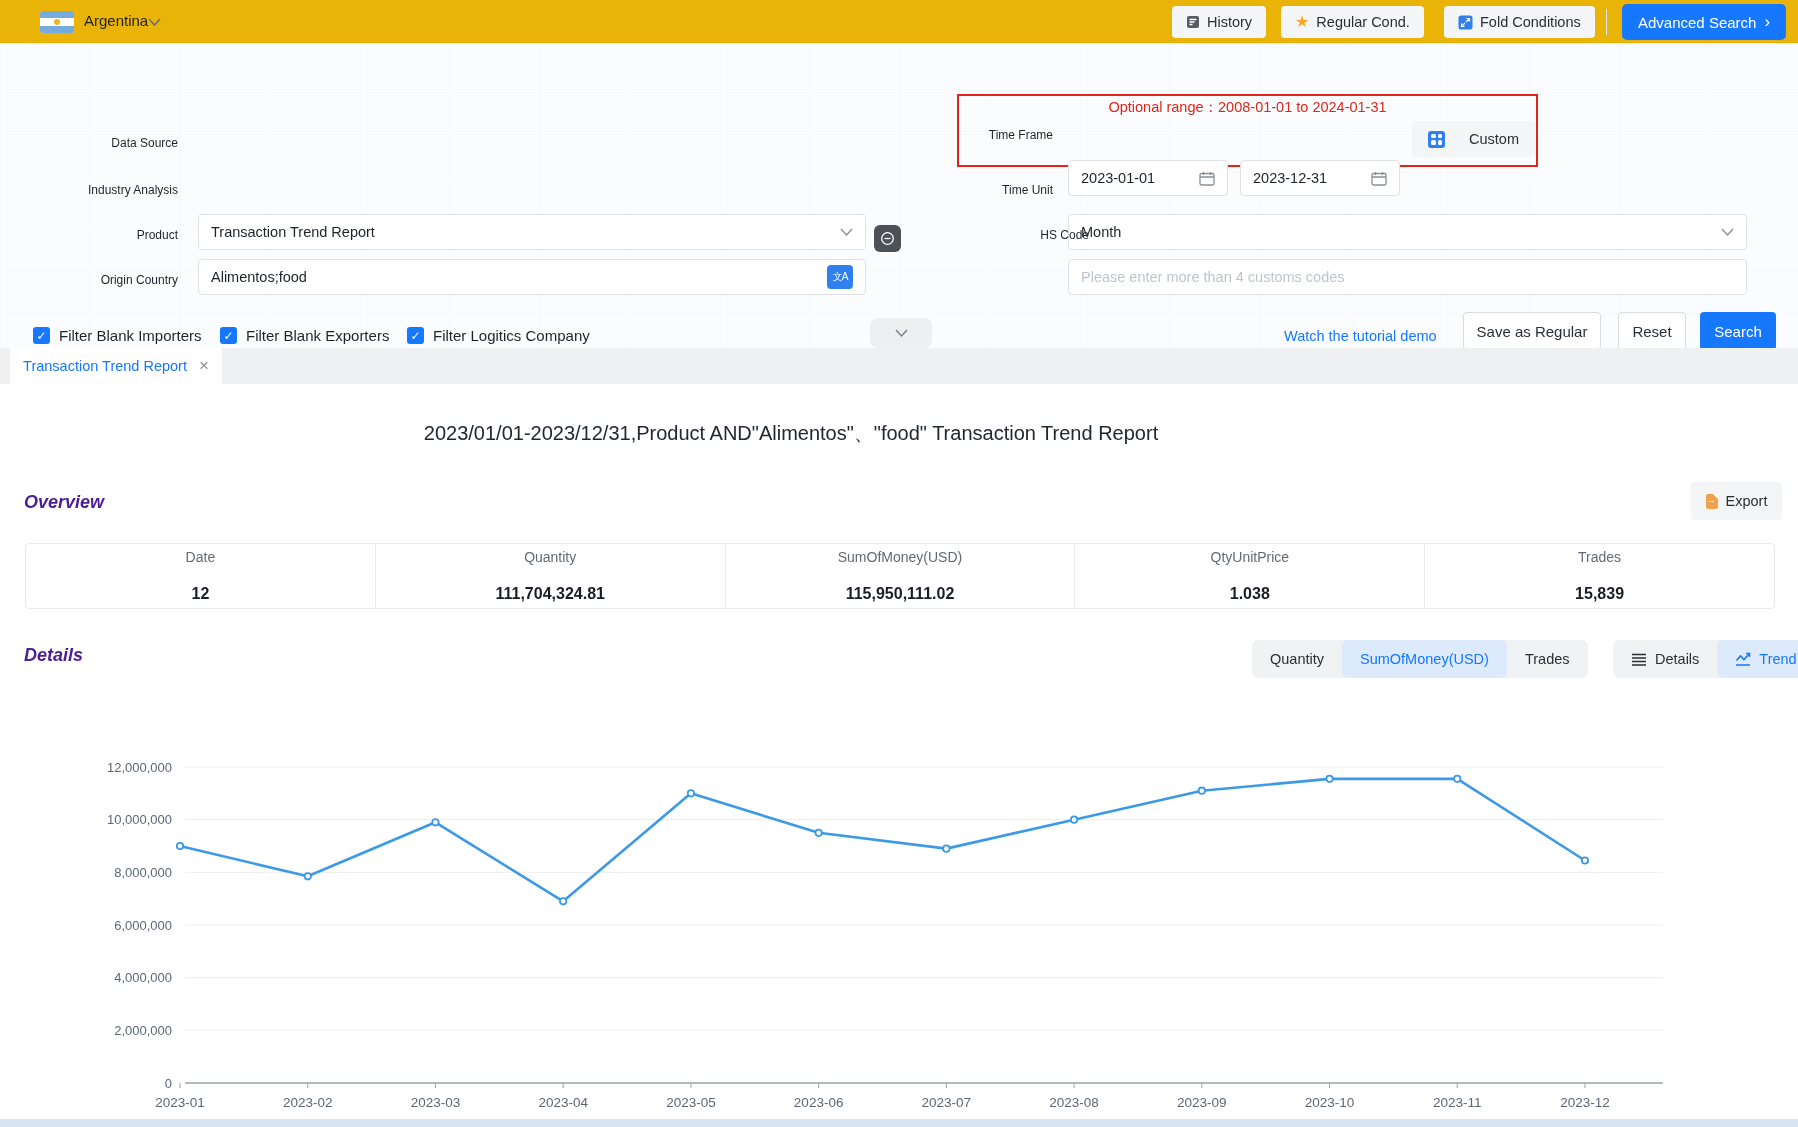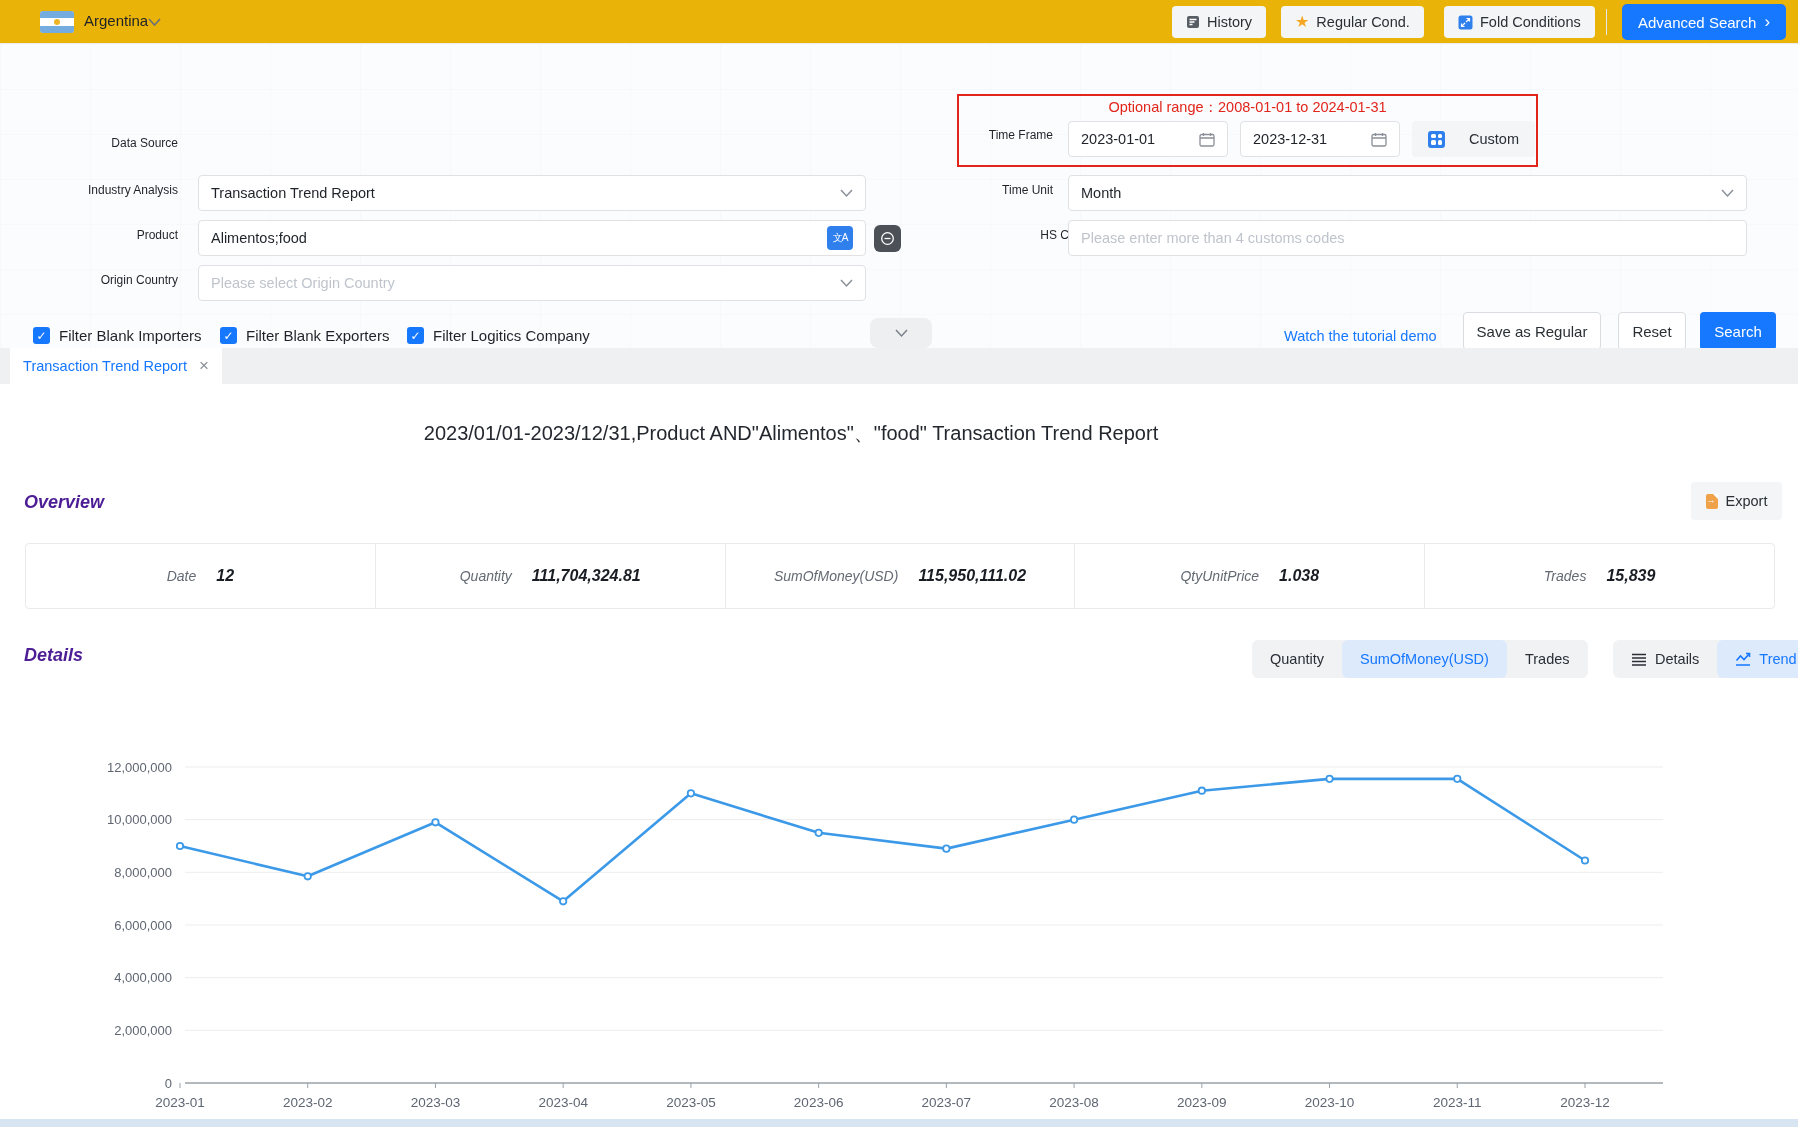--- a/index.html
+++ b/index.html
@@ -16,21 +16,21 @@
   .country-name { position:absolute; left:84px; top:12px; font-size:15px; color:#1f2329; }
   .tb-btn { position:absolute; top:6px; height:32px; background:#f4f5f6; border-radius:4px; display:flex; align-items:center; gap:7px; padding:0 14px; font-size:14.5px; color:#2a2f36; cursor:pointer; }
   .tb-divider { position:absolute; top:9px; width:1px; height:26px; background:#e4e6e8; }
   .adv-btn { position:absolute; top:4px; height:36px; background:#1677ff; color:#fff; border-radius:5px; display:flex; align-items:center; gap:8px; padding:0 16px; font-size:15px; cursor:pointer; }
 
   
   .filter-panel { position:absolute; left:0; top:44px; width:1798px; height:304px; background:#fbfcfe;
      background-image:linear-gradient(to right, rgba(30,90,150,0.02) 1px, transparent 1px), linear-gradient(to bottom, rgba(30,90,150,0.02) 1px, transparent 1px);
      background-size:90px 45px; }
   .flabel { position:absolute; font-size:12px; color:#1f2329; text-align:right; }
-  .field { position:absolute; height:36px; background:#fff; border:1px solid #dfe1e5; border-radius:4px; display:flex; align-items:center; padding:0 12px; font-size:14.5px; color:#1f2329; cursor:pointer; }
+  .field { position:absolute; height:36px; background:#fff; border:1px solid #dfe1e5; border-radius:4px; display:flex; align-items:center; padding:0 12px; font-size:14.5px; color:#1f2329; cursor:pointer;margin-top:39px; }
   .field .placeholder { color:#bfc4cc; }
   .field .chevron-right { margin-left:auto; }
   .seg { position:absolute; display:flex; height:37px; border:1px solid #dfe1e5; border-radius:4px; overflow:hidden; background:#fff; }
   .seg .seg-btn { display:flex; align-items:center; justify-content:center; font-size:14.5px; color:#2a2f36; cursor:pointer; padding:0 18px; }
   .seg .seg-btn.sel { background:#e3f0fd; color:#1677ff; }
   .seg .seg-btn + .seg-btn { border-left:1px solid #dfe1e5; }
   .redbox { position:absolute; left:957px; top:50px; width:581px; height:73px; border:2px solid #e1251b; }
   .optional-range { position:absolute; left:957px; top:54px; width:581px; text-align:center; color:#e1251b; font-size:14.5px; }
   .custom-btn { position:absolute; height:36px; background:#f4f5f7; border-radius:4px; display:flex; align-items:center; gap:24px; padding:0 16px; font-size:14.5px; color:#2a2f36; cursor:pointer; }
   .custom-ic { width:17px; height:17px; background:#2f80ed; border-radius:3px; display:grid; grid-template-columns:1fr 1fr; gap:2px; padding:3px; }
@@ -52,21 +52,21 @@
   .tab-close { color:#8a9097; font-size:17px; cursor:pointer; }
 
   
   .report-title { position:absolute; left:0; top:420px; width:1582px; text-align:center; font-size:20px; font-weight:500; color:#23272e; }
   .section-h { position:absolute; font-size:18px; font-weight:700; color:#4c1d95;font-style:italic; }
   .export-btn { position:absolute; left:1691px; top:482px; width:91px; height:38px; background:#f4f5f7; border-radius:4px; display:flex; align-items:center; justify-content:center; gap:8px; font-size:14.5px; color:#2a2f36; cursor:pointer; }
   .doc-ic { width:12px; height:15px; background:#f0a24a; border-radius:2px; position:relative; }
   .doc-ic::after { content:""; position:absolute; right:0; top:0; border-style:solid; border-width:0 5px 5px 0; border-color:transparent #fff transparent transparent; }
   .doc-ic::before { content:"→"; position:absolute; left:1px; top:1px; font-size:9px; color:#fff; }
   .stats-card { position:absolute; left:25px; top:543px; width:1750px; height:66px; border:1px solid #e8eaec; border-radius:4px; background:#fff; display:flex; }
-  .stat { flex:1; display:flex; align-items:center; justify-content:center; gap:20px;font-style:italic; }
+  .stat { flex:1; display:flex; flex-direction:column; align-items:center; justify-content:center; gap:20px; }
   .stat + .stat { border-left:1px solid #e8eaec; }
   .stat .sl { font-size:14px; color:#646a73; }
   .stat .sv { font-size:16px; font-weight:700; color:#1a1e24; }
 
   .pillgroup { position:absolute; display:flex; align-items:center; height:38px; background:#f1f2f4; border-radius:6px; overflow:hidden; }
   .pill { height:38px; display:flex; align-items:center; justify-content:center; gap:8px; padding:0 18px; font-size:14.5px; color:#2a2f36; cursor:pointer; }
   .pill.sel { background:#ddeafb; color:#1677ff; border-radius:6px; }
 
   .chart-wrap { position:absolute; left:0; top:725px; width:1798px; height:395px; }
   .bottom-strip { position:absolute; left:0; top:1119px; width:1798px; height:8px; background:#d7e5f2; }
@@ -167,26 +167,20 @@
         <circle cx="7.5" cy="7.5" r="5.8" fill="none" stroke="#fff" stroke-width="1.3"></circle>
         <path d="M4.5 7.5 h6" stroke="#fff" stroke-width="1.3"></path>
       </svg>
   </div>
   <div class="flabel" style="left:936px;top:184px;width:153px">HS Code</div>
   <div class="field" style="left:1068px;top:176px;width:679px">
     <span class="placeholder">Please enter more than 4 customs codes</span>
   </div>
 
   <div class="flabel" style="left:40px;top:229px;width:138px">Origin Country</div>
-  <div class="field" style="left:198px;top:221px;width:668px">
-    <span class="placeholder">Please select Origin Country</span>
-    <svg class="chevron-right" width="13" height="9" viewBox="0 0 13 9">
-        <path d="M1 1 L6.5 7 L12 1" fill="none" stroke="#8a9097" stroke-width="1.5"></path>
-      </svg>
-  </div>
 
   <div class="cb-row-item" style="left:33px;top:283px">
     <span class="cb-box">✓</span>
     <span class="cb-label">Filter Blank Importers</span>
   </div>
   <div class="cb-row-item" style="left:220px;top:283px">
     <span class="cb-box">✓</span>
     <span class="cb-label">Filter Blank Exporters</span>
   </div>
   <div class="cb-row-item" style="left:407px;top:283px">

